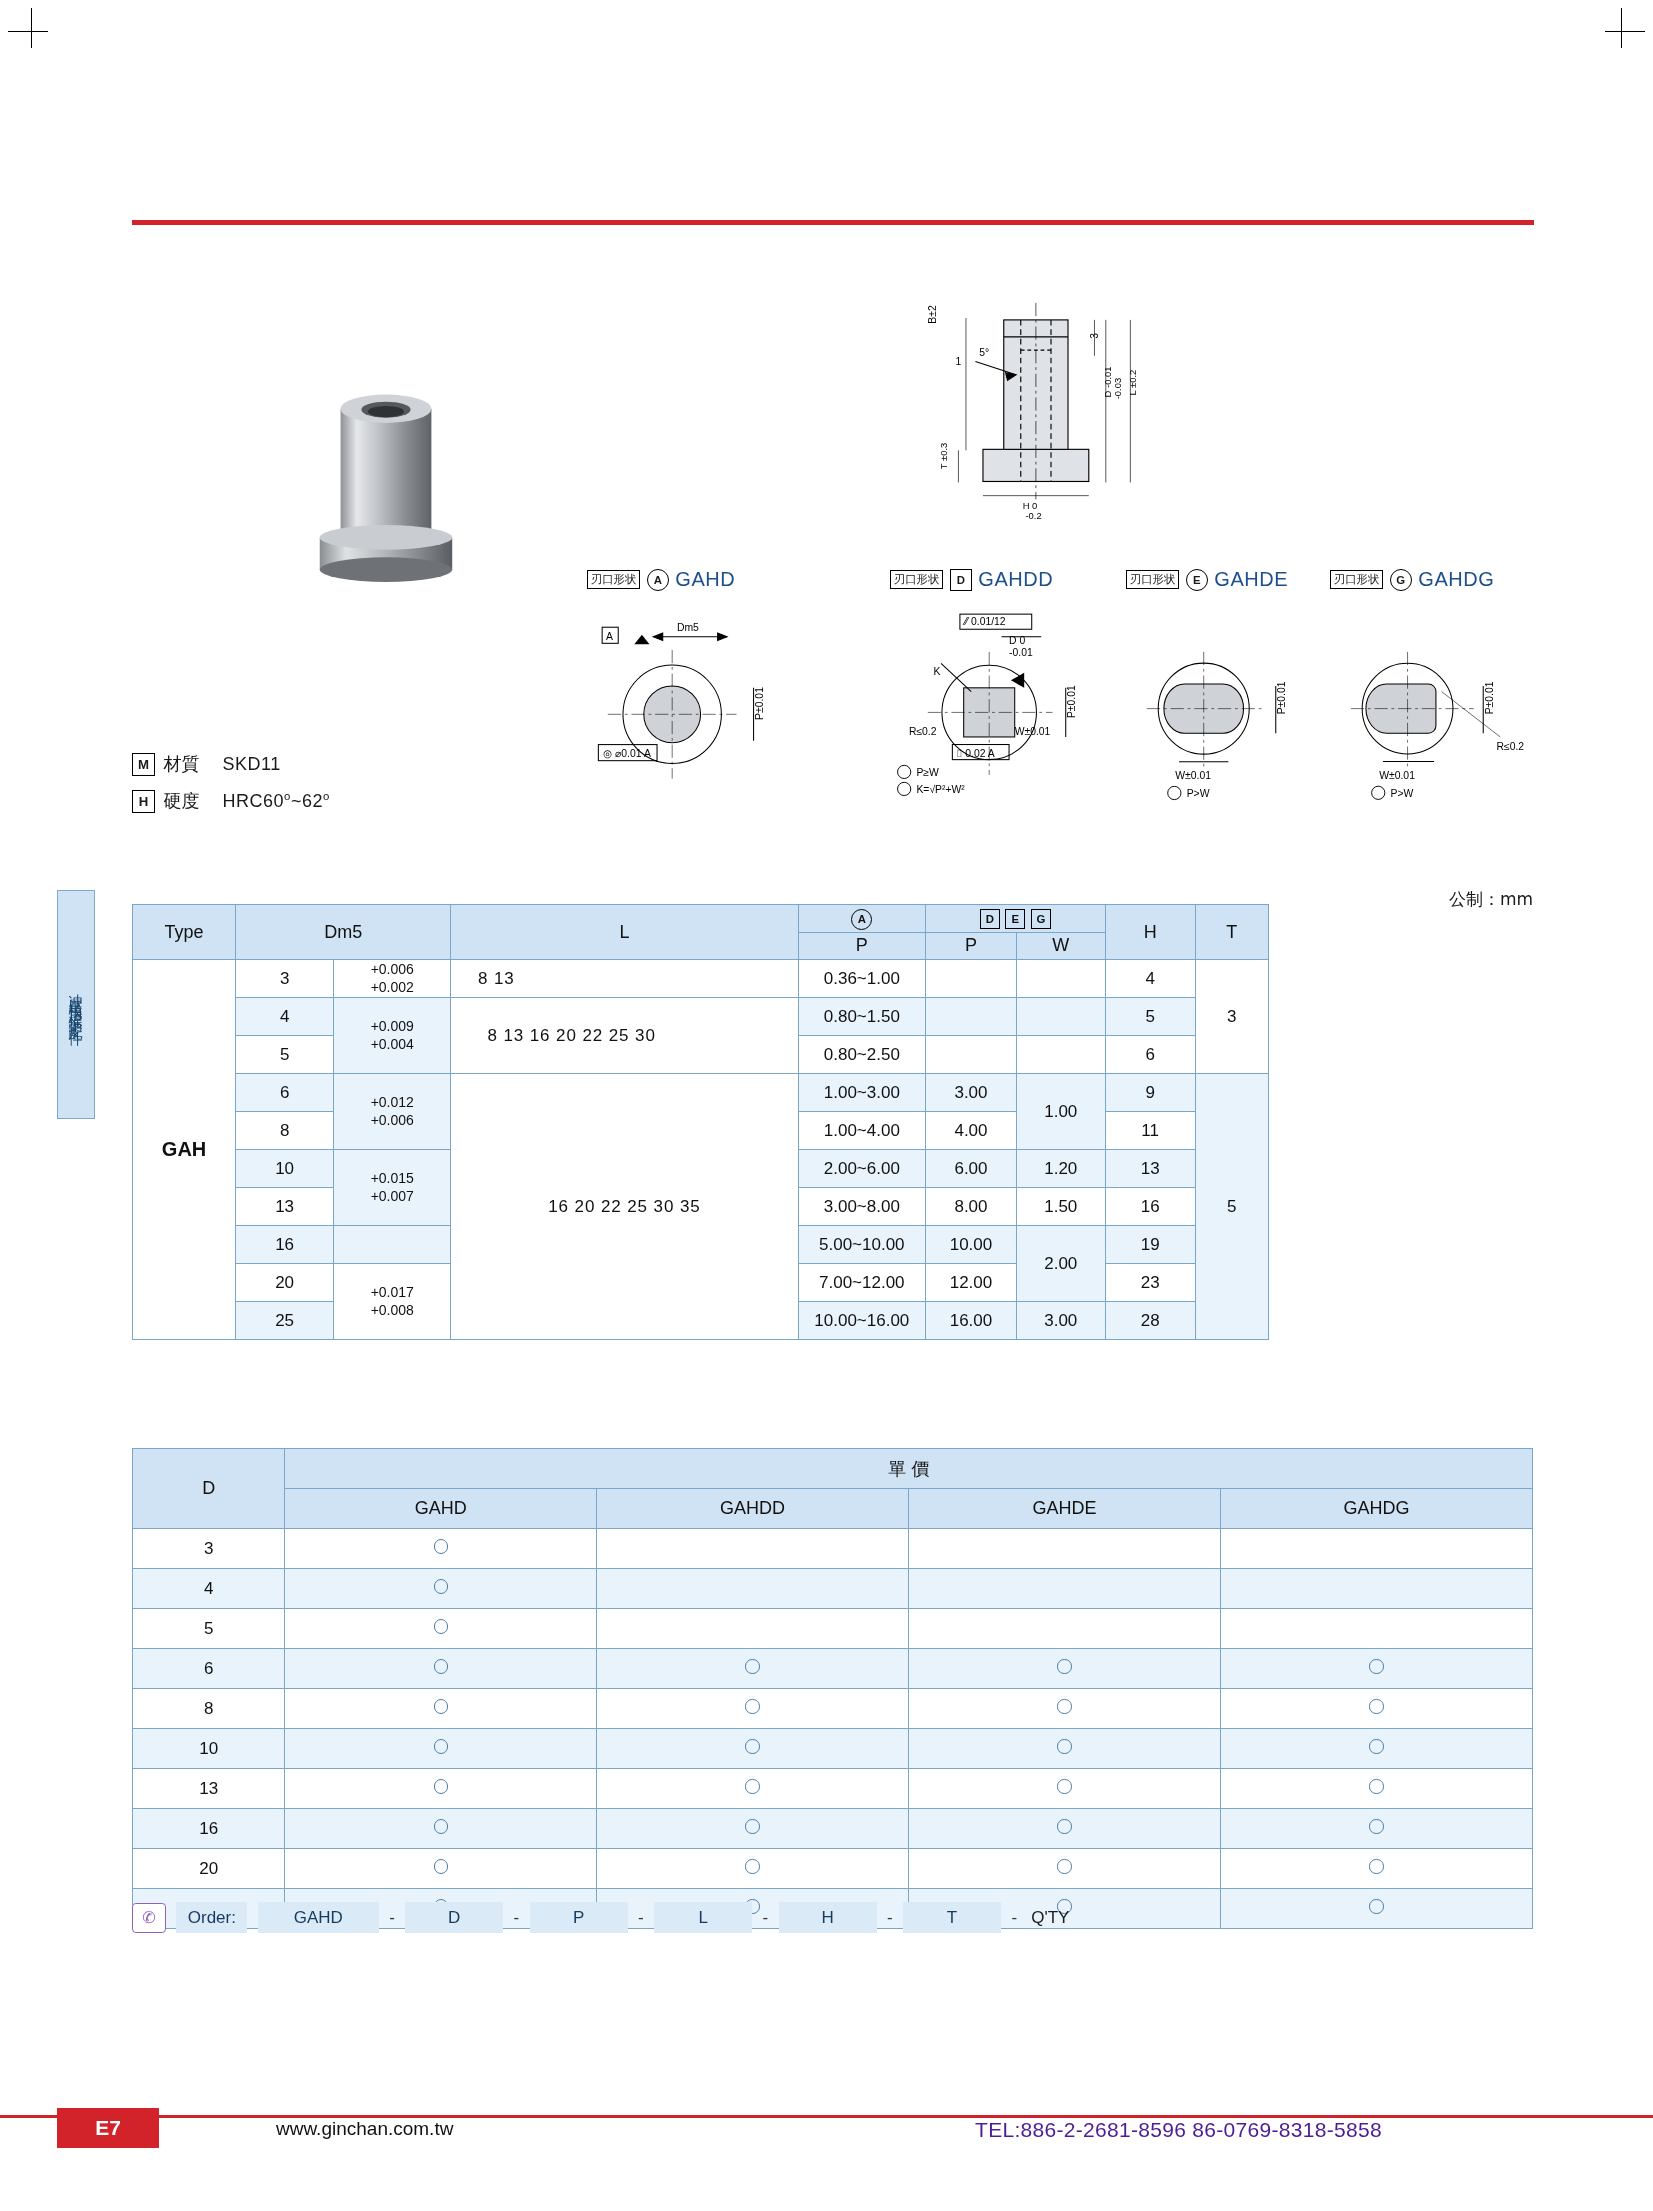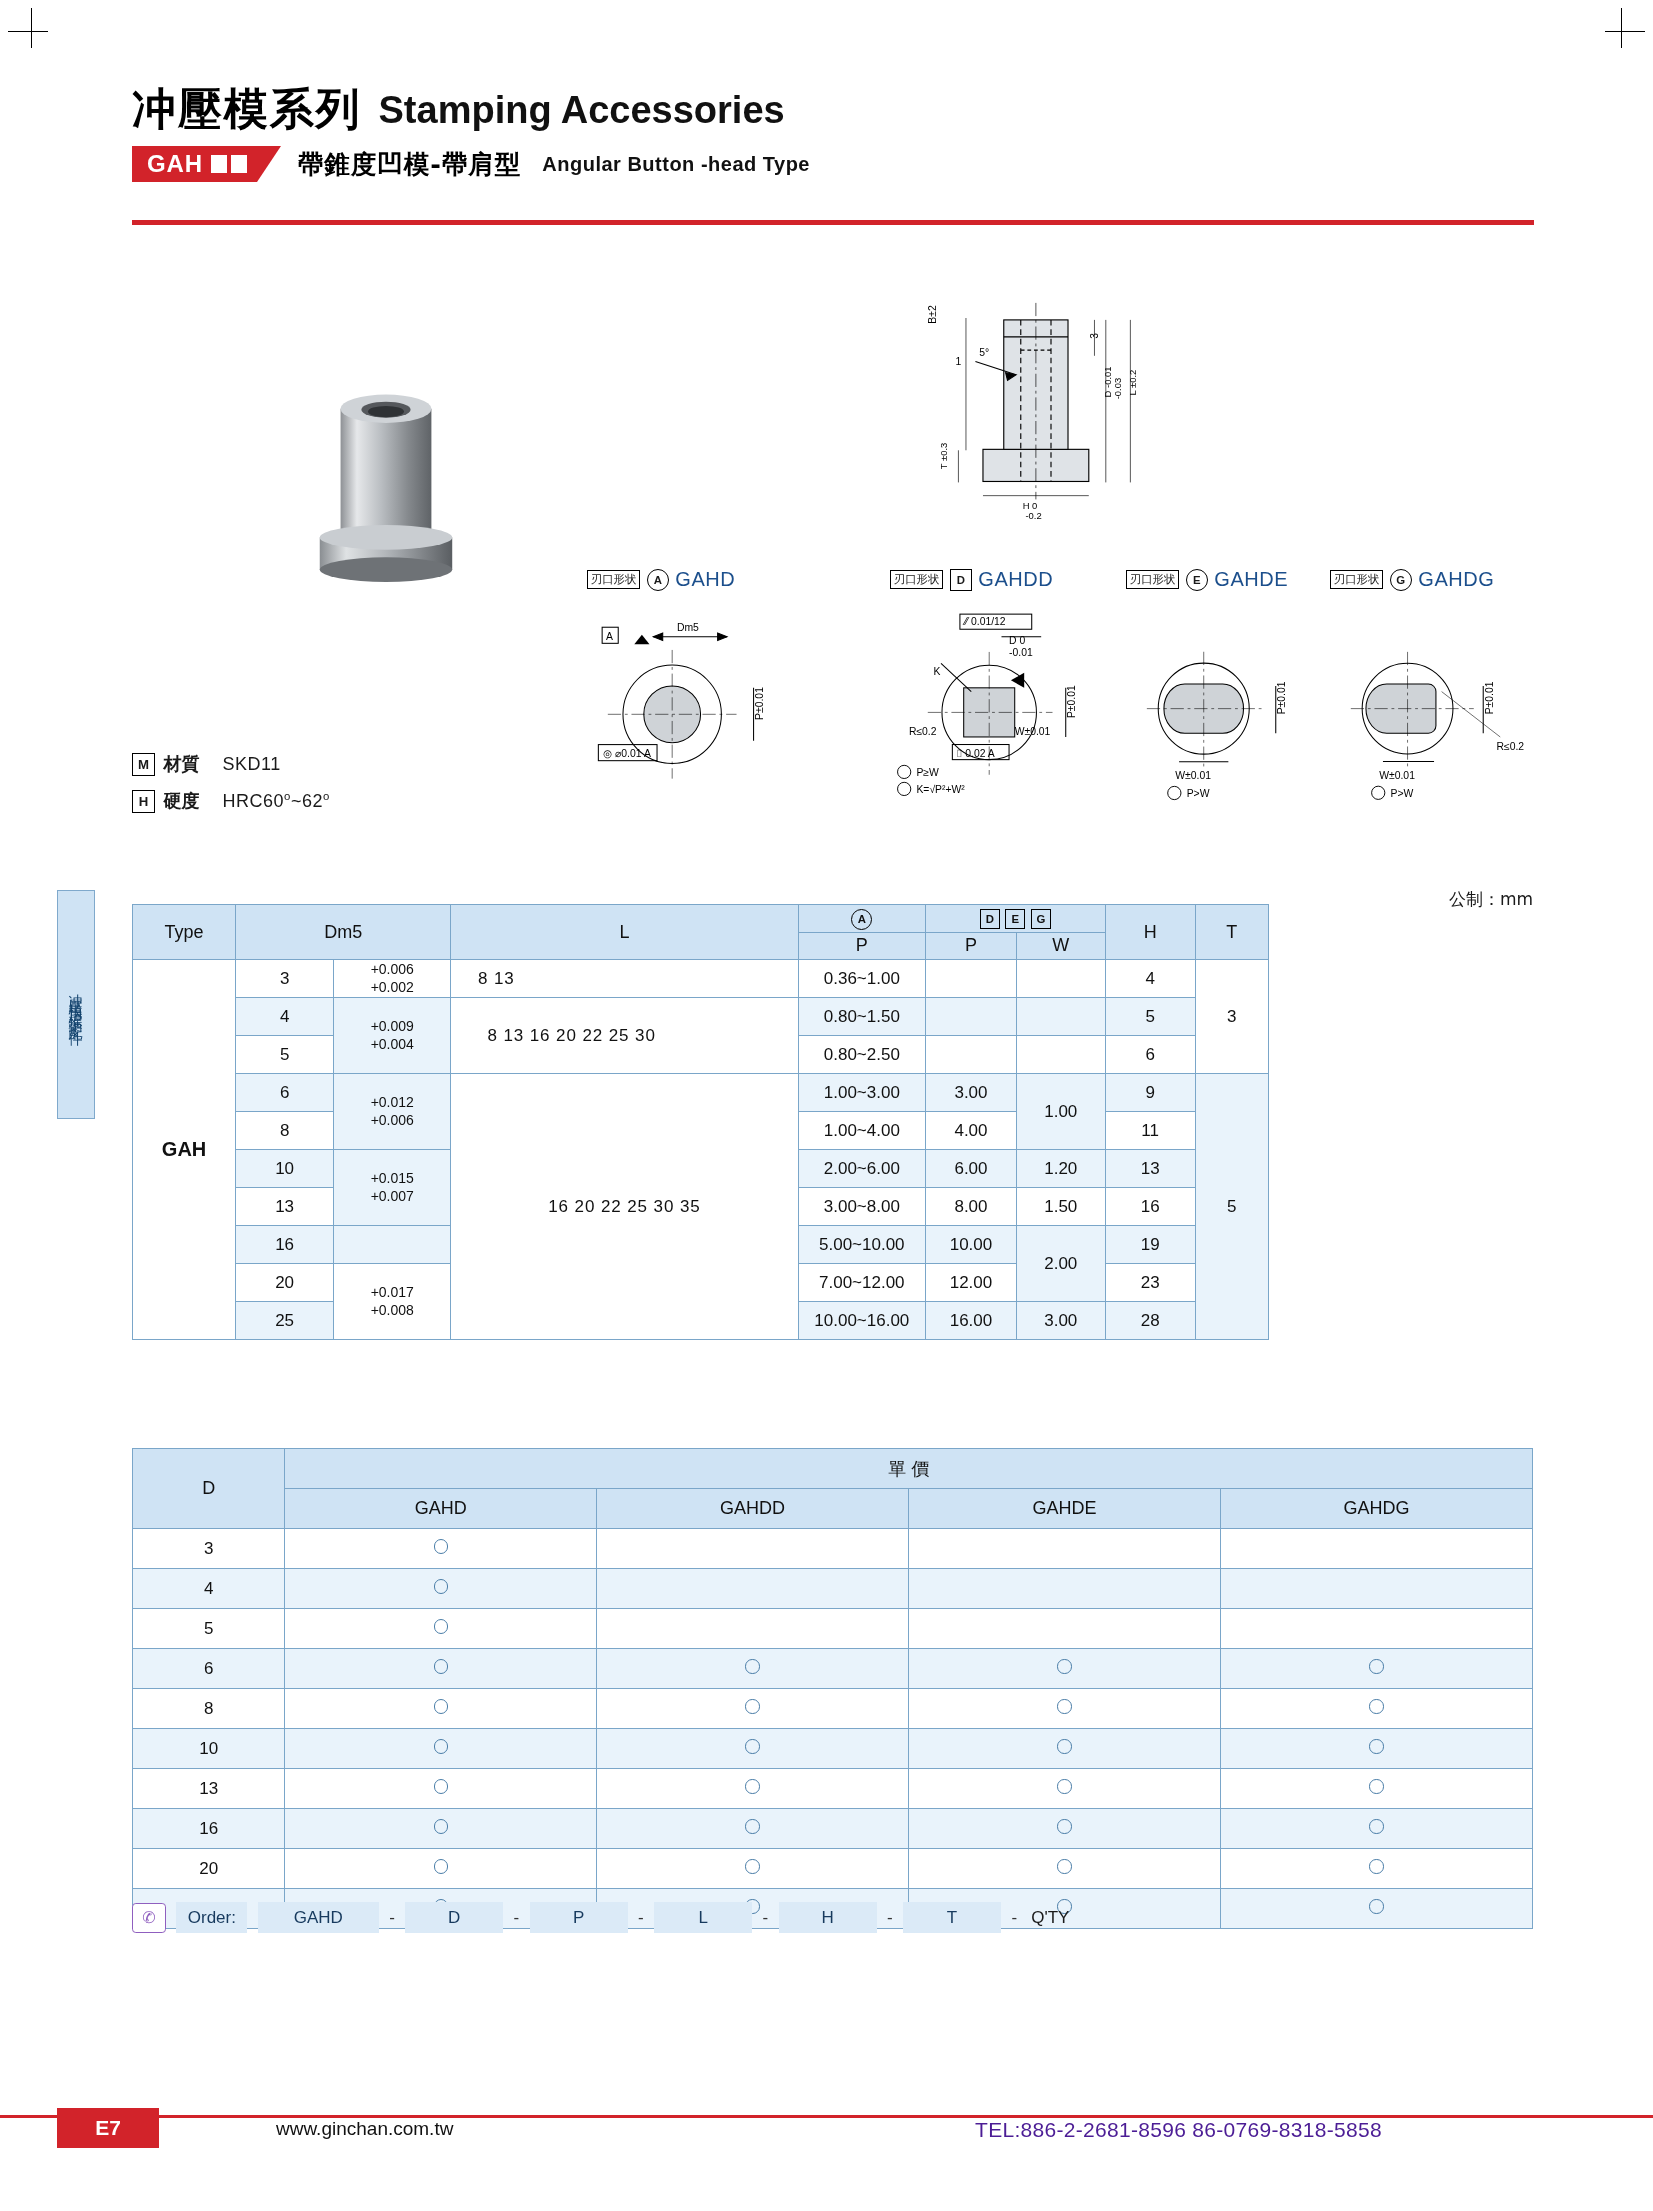--- a/index.html
+++ b/index.html
@@ -48,21 +48,21 @@
     font-size:14px;letter-spacing:4.7px;color:#10406b;
   }
 
   
   .matblock{position:absolute;left:132px;top:752px;font-size:18px;}
   .matline{display:flex;align-items:center;margin-bottom:13.2px;}
   .mbox{
     display:inline-flex;align-items:center;justify-content:center;
     width:21px;height:21px;border:1.5px solid #000;font-size:13.2px;font-weight:bold;margin-right:8.5px;
   }
-  .mlabel{font-family:"DejaVu Sans",sans-serif;font-size:18px;width:59px;font-weight:bold;}
+  .mlabel{font-family:"DejaVu Sans",sans-serif;font-size:18px;width:59px;}
   .mval{font-size:18px;letter-spacing:0.5px;}
   .sup{font-size:11.4px;vertical-align:super;}
 
   
   .photo{position:absolute;left:295px;top:369px;width:199px;height:246px;}
 
   
   .dwg{position:absolute;}
   .tiny{font-size:11px;font-family:"Liberation Sans",sans-serif;color:#000;}
   .flagbox{border:1.1px solid #000;padding:0.9px 2.8px;font-size:10.4px;display:inline-block;background:#fff;}
@@ -125,38 +125,20 @@
 </head>
 <body>
 
 <div class="page">
 
   <div class="crop v" style="left:31px;top:7.6px;"></div>
   <div class="crop h" style="left:7.6px;top:31px;"></div>
   <div class="crop v" style="right:31px;top:7.6px;"></div>
   <div class="crop h" style="right:7.6px;top:31px;"></div>
 
-  <div class="header">
-    <div class="title-row">
-      <div class="title-cn">冲壓模系列</div>
-      <div class="title-en">Stamping Accessories</div>
-    </div>
-    <div class="sub-row">
-      <div class="gah-tag">
-        <span>GAH</span>
-        <span class="sqs">
-          <i class="sq"></i>
-            <i class="sq"></i>
-        </span>
-      </div>
-      <div class="tag-tail"></div>
-      <div class="sub-cn">帶錐度凹模-帶肩型</div>
-      <div class="sub-en">Angular Button -head Type</div>
-    </div>
-  </div>
   <div class="red-rule"></div>
 
   <div class="side-tab">
     <span>冲壓模用標準零配件</span>
   </div>
 
   <svg class="photo" viewBox="0 0 210 260">
     <defs>
       <linearGradient id="bar" x1="0" y1="0" x2="1" y2="0">
         <stop offset="0" stop-color="#8e9195"></stop>

